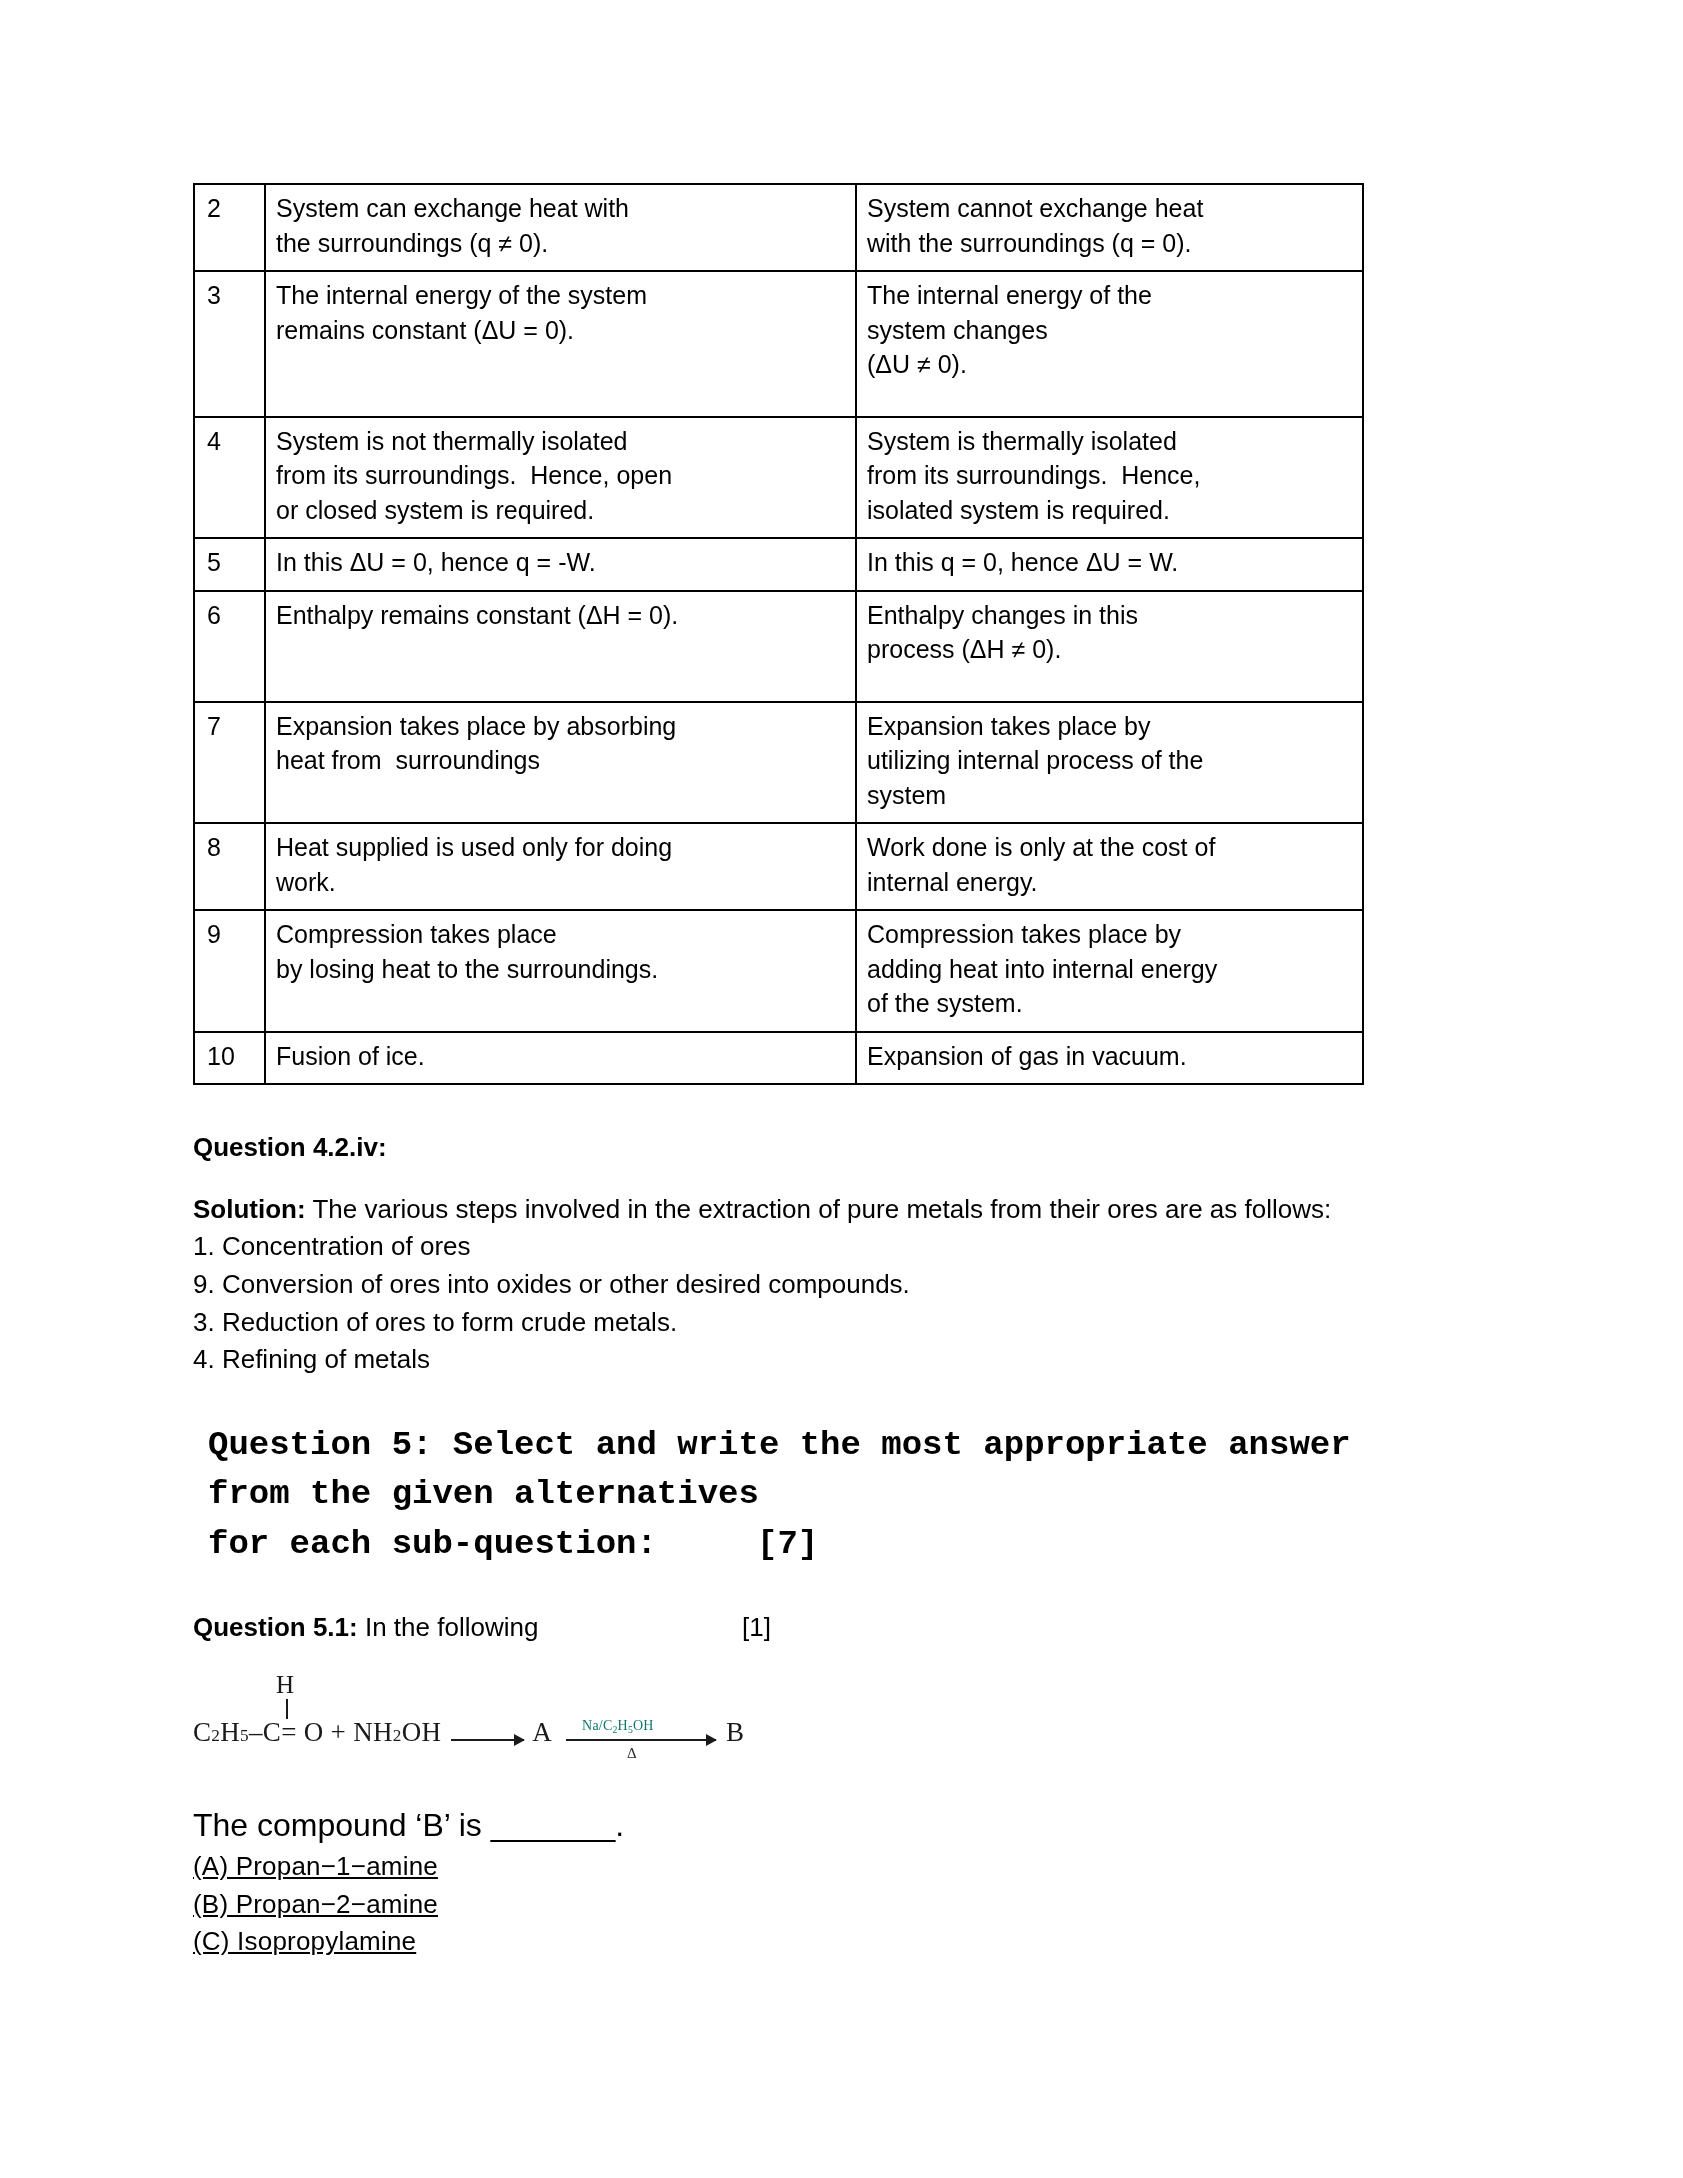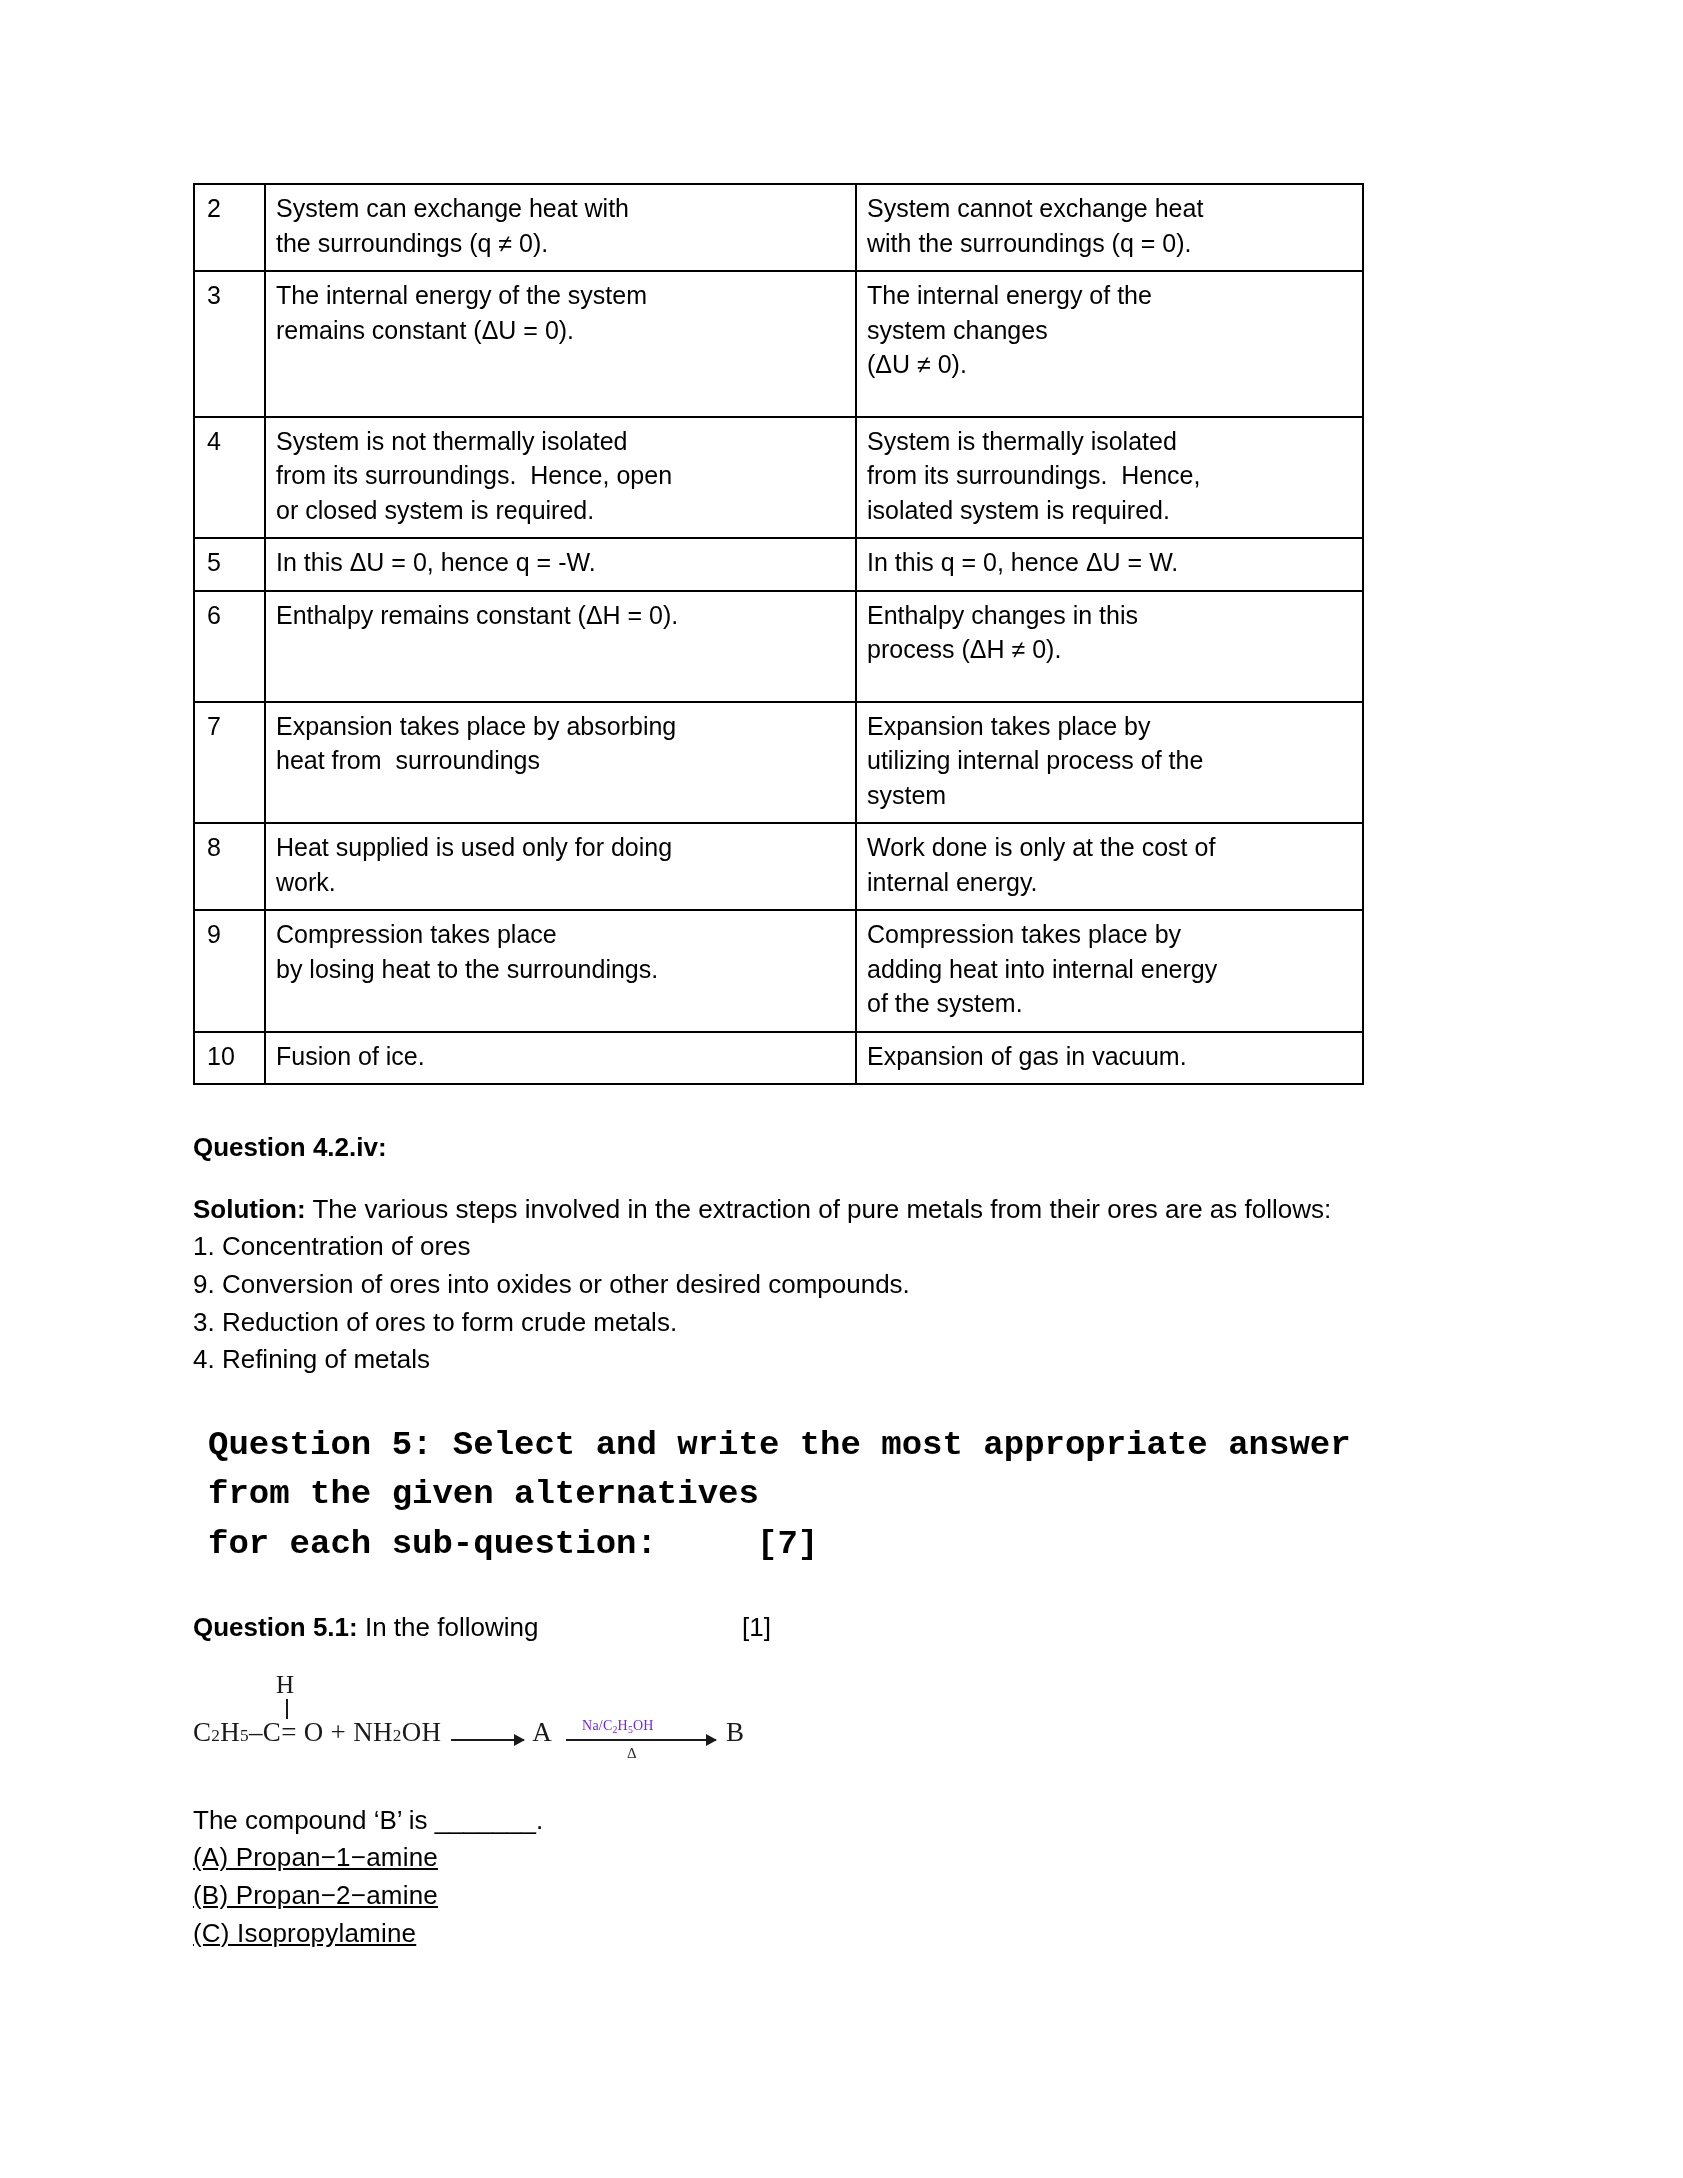--- a/index.html
+++ b/index.html
@@ -182,34 +182,34 @@
     border-left: 11px solid #1a1a1a;
     border-top: 6px solid transparent;
     border-bottom: 6px solid transparent;
   }
   .reagent-top {
     position: absolute;
     left: 16px;
     top: -21px;
     font-size: 14px;
     letter-spacing: 0.2px;
-    color: #6d28d9;
+    color: #0f766e;
     white-space: nowrap;
   }
   .reagent-top sub { font-size: 0.7em; }
   .reagent-bot {
     position: absolute;
     left: 61px;
     top: 6px;
     font-size: 15px;
     color: #2b2b2b;
   }
 
   .compound-line {
-    font-size: 26px;
+    font-size: 32px;
     line-height: 1.45;
     margin: 22px 0 0 0;
   }
   .options {
     font-size: 26px;
     line-height: 1.45;
     margin: 0;
   }
   .options .opt { display: block; letter-spacing: 0.2px; text-decoration: underline; }
 </style>

